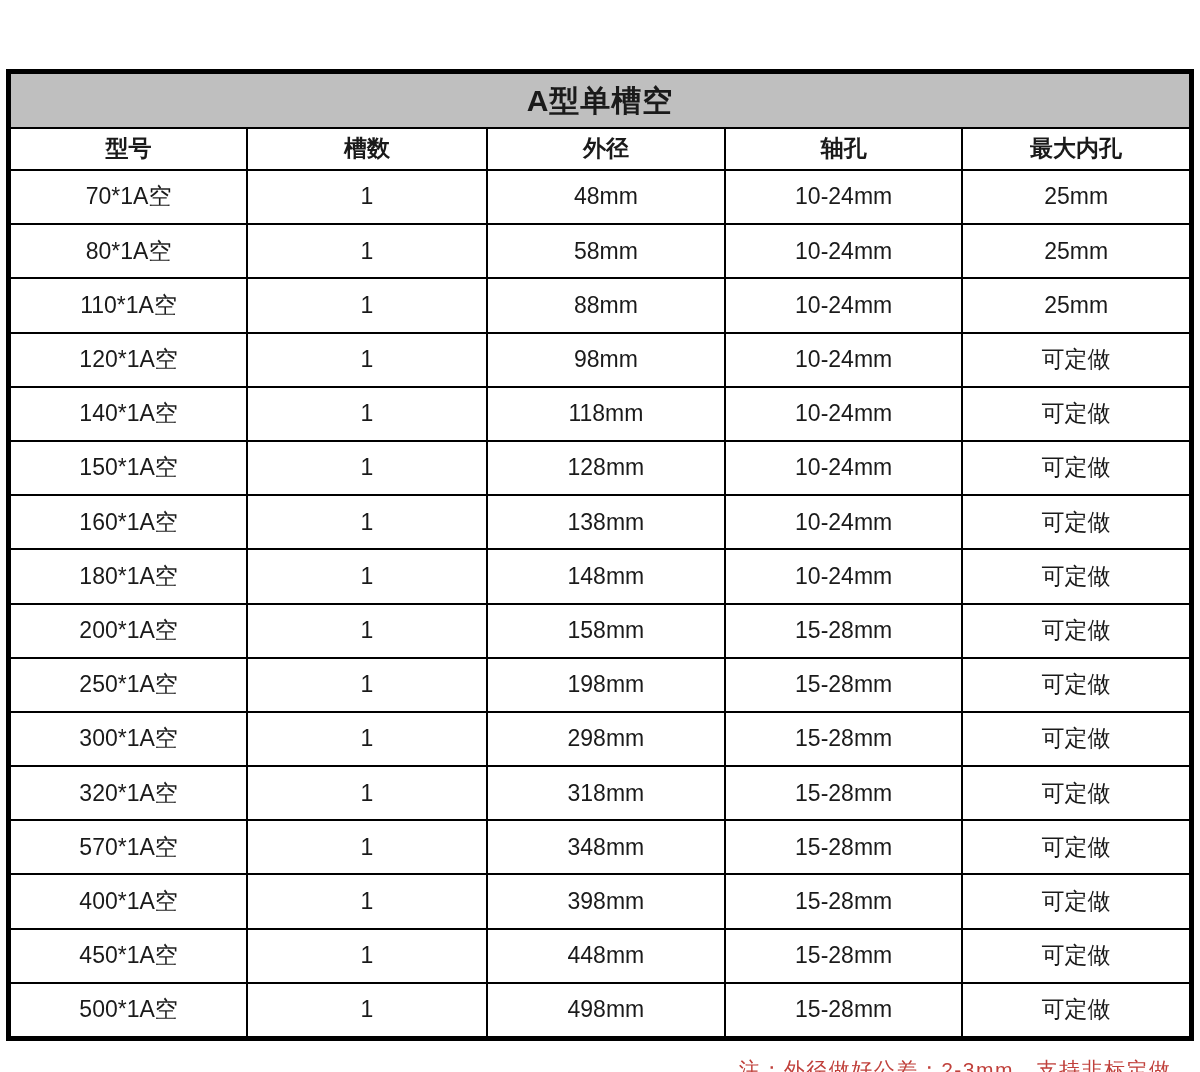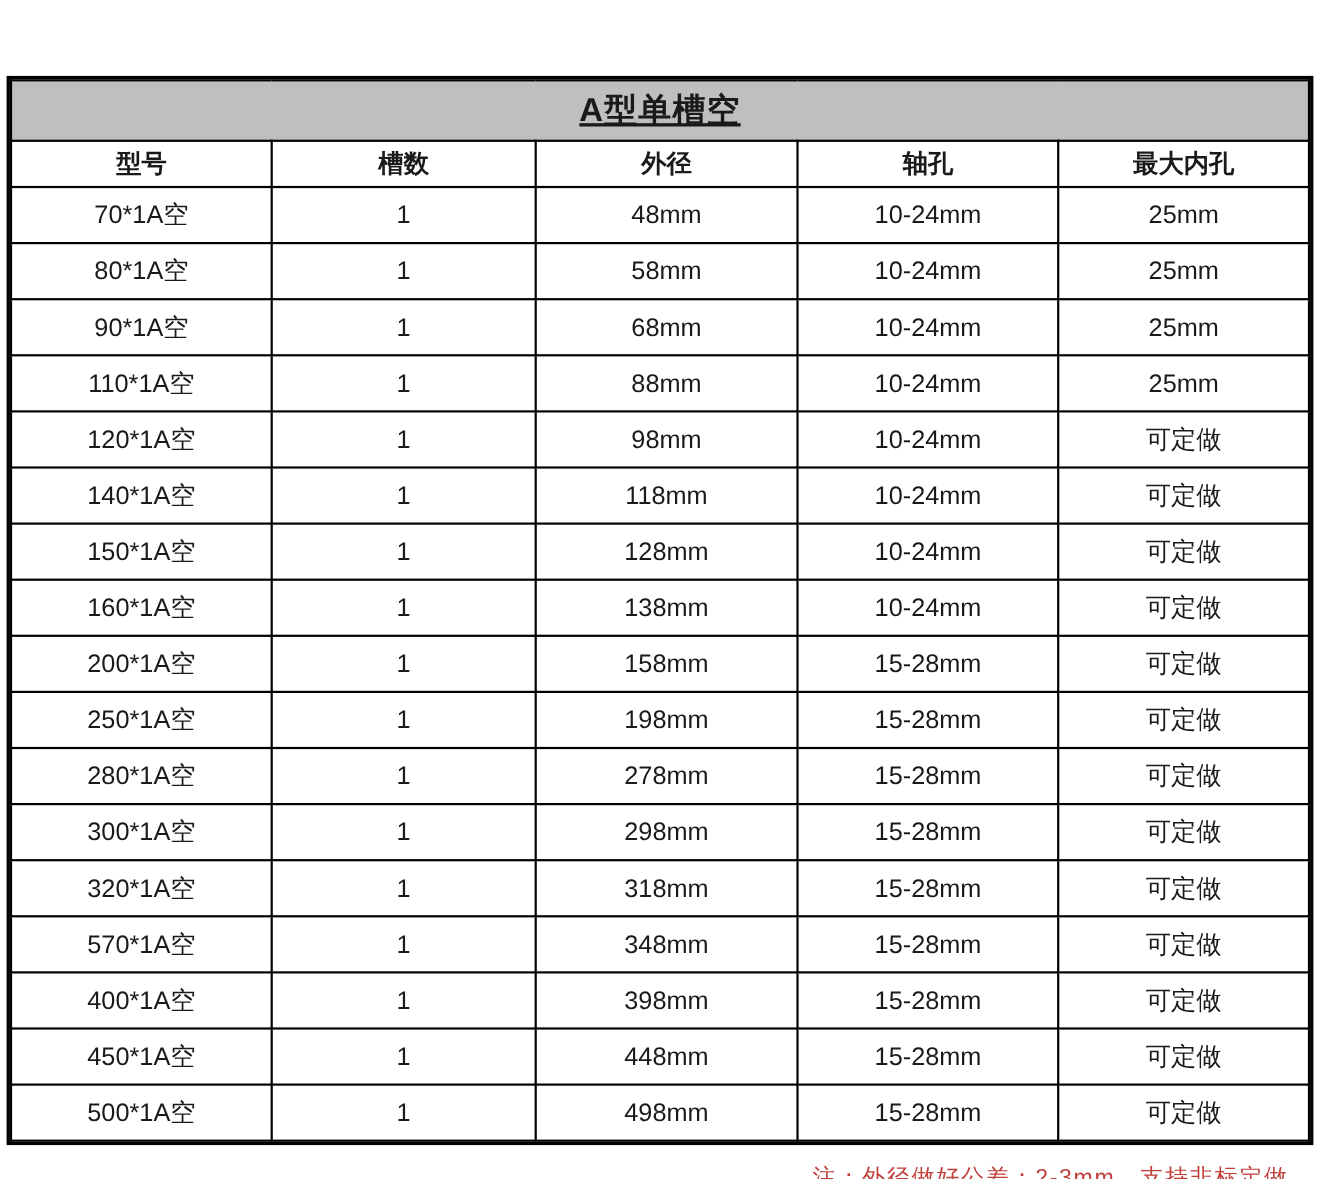--- a/index.html
+++ b/index.html
@@ -46,21 +46,21 @@
     border: 2px solid var(--border-color);
     text-align: center;
     vertical-align: middle;
     padding: 0;
     font-weight: normal;
     font-size: 23px;
     line-height: 1.1;
     overflow: hidden;
     white-space: nowrap;
   }
-  tr.title-row { height: 55px; text-decoration: underline; }
+  tr.title-row { height: 55px; }
   tr.title-row th {
     background: var(--title-bg);
     font-size: 30px;
     font-weight: bold;
     letter-spacing: 1px;
   }
   tr.header-row { height: 42px; }
   tr.header-row th { font-size: 23px; font-weight: bold; }
   .note {
     position: absolute;
@@ -110,37 +110,30 @@
   </tr>
 
   <tr>
     <td>80*1A空</td>
     <td>1</td>
     <td>58mm</td>
     <td>10-24mm</td>
     <td>25mm</td>
   </tr>
 
-  <tr>
-    <td>90*1A空</td>
-    <td>1</td>
-    <td>68mm</td>
+
+
+  <tr>
+    <td>110*1A空</td>
+    <td>1</td>
+    <td>88mm</td>
     <td>10-24mm</td>
     <td>25mm</td>
   </tr>
 
-
-  <tr>
-    <td>110*1A空</td>
-    <td>1</td>
-    <td>88mm</td>
-    <td>10-24mm</td>
-    <td>25mm</td>
-  </tr>
-
   <tr>
     <td>120*1A空</td>
     <td>1</td>
     <td>98mm</td>
     <td>10-24mm</td>
     <td>可定做</td>
   </tr>
 
 
   <tr>
@@ -160,45 +153,45 @@
   </tr>
 
   <tr>
     <td>160*1A空</td>
     <td>1</td>
     <td>138mm</td>
     <td>10-24mm</td>
     <td>可定做</td>
   </tr>
 
+  <tr>
+    <td>180*1A空</td>
+    <td>1</td>
+    <td>148mm</td>
+    <td>10-24mm</td>
+    <td>可定做</td>
+  </tr>
 
   <tr>
     <td>200*1A空</td>
     <td>1</td>
     <td>158mm</td>
     <td>15-28mm</td>
     <td>可定做</td>
   </tr>
 
 
   <tr>
     <td>250*1A空</td>
     <td>1</td>
     <td>198mm</td>
     <td>15-28mm</td>
     <td>可定做</td>
   </tr>
 
-  <tr>
-    <td>280*1A空</td>
-    <td>1</td>
-    <td>278mm</td>
-    <td>15-28mm</td>
-    <td>可定做</td>
-  </tr>
 
   <tr>
     <td>300*1A空</td>
     <td>1</td>
     <td>298mm</td>
     <td>15-28mm</td>
     <td>可定做</td>
   </tr>
 
   <tr>

